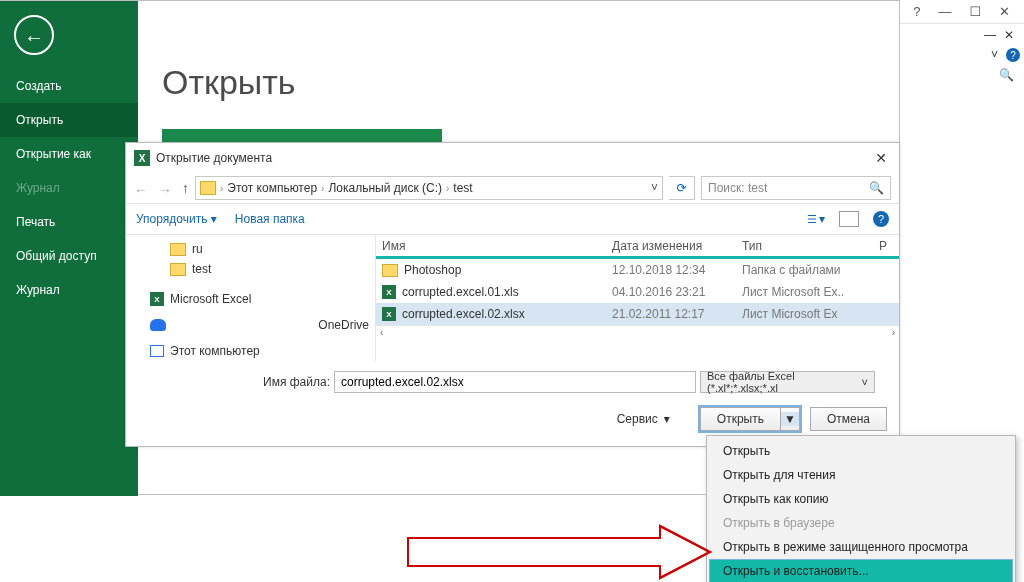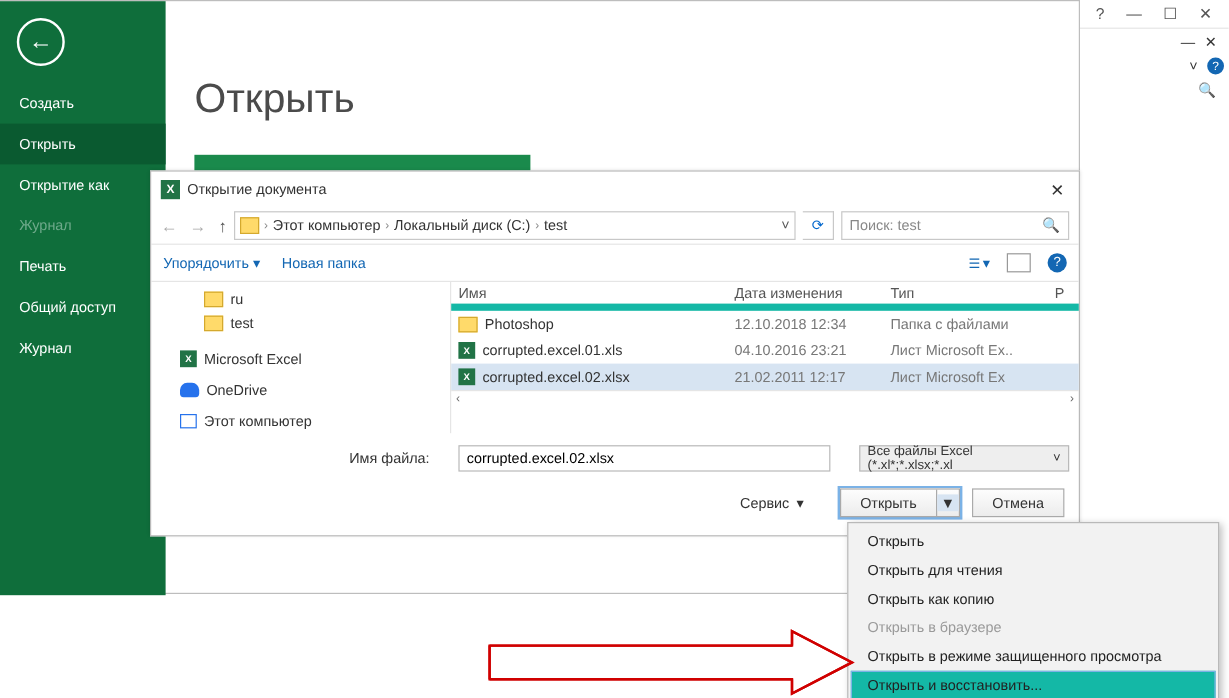--- a/index.html
+++ b/index.html
@@ -48,29 +48,29 @@
 
   .body { display:flex; height:126px; }
   .tree { width:250px; border-right:1px solid #e5e5e5; padding:4px 0 4px 12px; overflow:hidden;}
   .tree-item { display:flex; align-items:center; gap:6px; padding:3px 6px; font-size:12px; }
   .folder { width:16px; height:13px; background:#ffda6a; border:1px solid #d4a92e;}
   .xls-ico { width:14px; height:14px; background:#217346; color:#fff; font-size:8px; display:flex; align-items:center; justify-content:center; font-weight:bold;}
   .cloud { width:16px; height:12px; background:#2672ec; border-radius:6px 6px 3px 3px;}
   .pc { width:14px; height:12px; border:1px solid #2672ec; position:relative;}
 
   .list { flex:1; display:flex; flex-direction:column; }
-  .list-head { display:flex; font-size:12px; color:#555; border-bottom:6px solid #14b8a6; height:24px; align-items:center; padding-left:6px;}
+  .list-head { display:flex; font-size:12px; color:#555; border-bottom:3px solid #14b8a6; height:24px; align-items:center; padding-left:6px;}
   .col-name { width:230px; } .col-date { width:130px; } .col-type { flex:1; } .col-end { width:20px;}
   .list-row { display:flex; align-items:center; height:22px; padding-left:6px; font-size:12px;}
   .list-row.sel { background:#d7e4f2; }
   .list-row .col-name { display:flex; gap:6px; align-items:center;}
   .list-scroll { height:14px; border-top:1px solid #e5e5e5; display:flex; align-items:center; font-size:10px; color:#666;}
   .list-scroll .right { margin-left:auto; padding-right:4px;}
 
-  .file-row { display:flex; align-items:center; padding:10px 8px; gap:24px;margin-left:44px;}
+  .file-row { display:flex; align-items:center; padding:10px 24px; gap:4px;}
   .file-row label { font-size:12px; color:#333; width:180px; text-align:right;}
   .file-row input { flex:1; height:22px; border:1px solid #b9b9b9; padding:0 6px; font-size:12px;}
   .filter { width:175px; height:22px; border:1px solid #b9b9b9; background:#eee; display:flex; align-items:center; padding:0 6px; font-size:11px; color:#333;}
 
   .btn-row { display:flex; align-items:center; justify-content:flex-end; padding:4px 12px 10px; gap:10px; }
   .btn-row .service { margin-right:20px; display:flex; align-items:center; gap:6px;}
   .btn { height:24px; border:1px solid #aaa; background:linear-gradient(#fdfdfd,#ececec); padding:0 16px; display:flex; align-items:center; font-size:12px;}
   .btn.split { padding:0; box-shadow:0 0 0 2px #7bb2e6;}
   .btn.split .main { padding:0 16px; border-right:1px solid #aaa; height:100%; display:flex; align-items:center;}
   .btn.split .caret { width:18px; display:flex; align-items:center; justify-content:center; background:#d7e4f2;}
@@ -183,21 +183,21 @@
           <span>ru</span>
         </div>
         <div class="tree-item" style="margin-left: 26px;">
           <span class="folder"></span>
           <span>test</span>
         </div>
         <div class="tree-item" style="margin-left: 6px; margin-top: 10px;">
           <span class="xls-ico">X</span>
           <span>Microsoft Excel</span>
         </div>
-        <div class="tree-item" style="margin-left: 6px; margin-top: 6px;">
+        <div class="tree-item" style="margin-left: 6px; margin-top: 6px; justify-content: space-between;">
           <span class="cloud"></span>
           <span>OneDrive</span>
         </div>
         <div class="tree-item" style="margin-left: 6px; margin-top: 6px;">
           <span class="pc"></span>
           <span>Этот компьютер</span>
         </div>
       </div>
     <div class="list">
       <div class="list-head">

